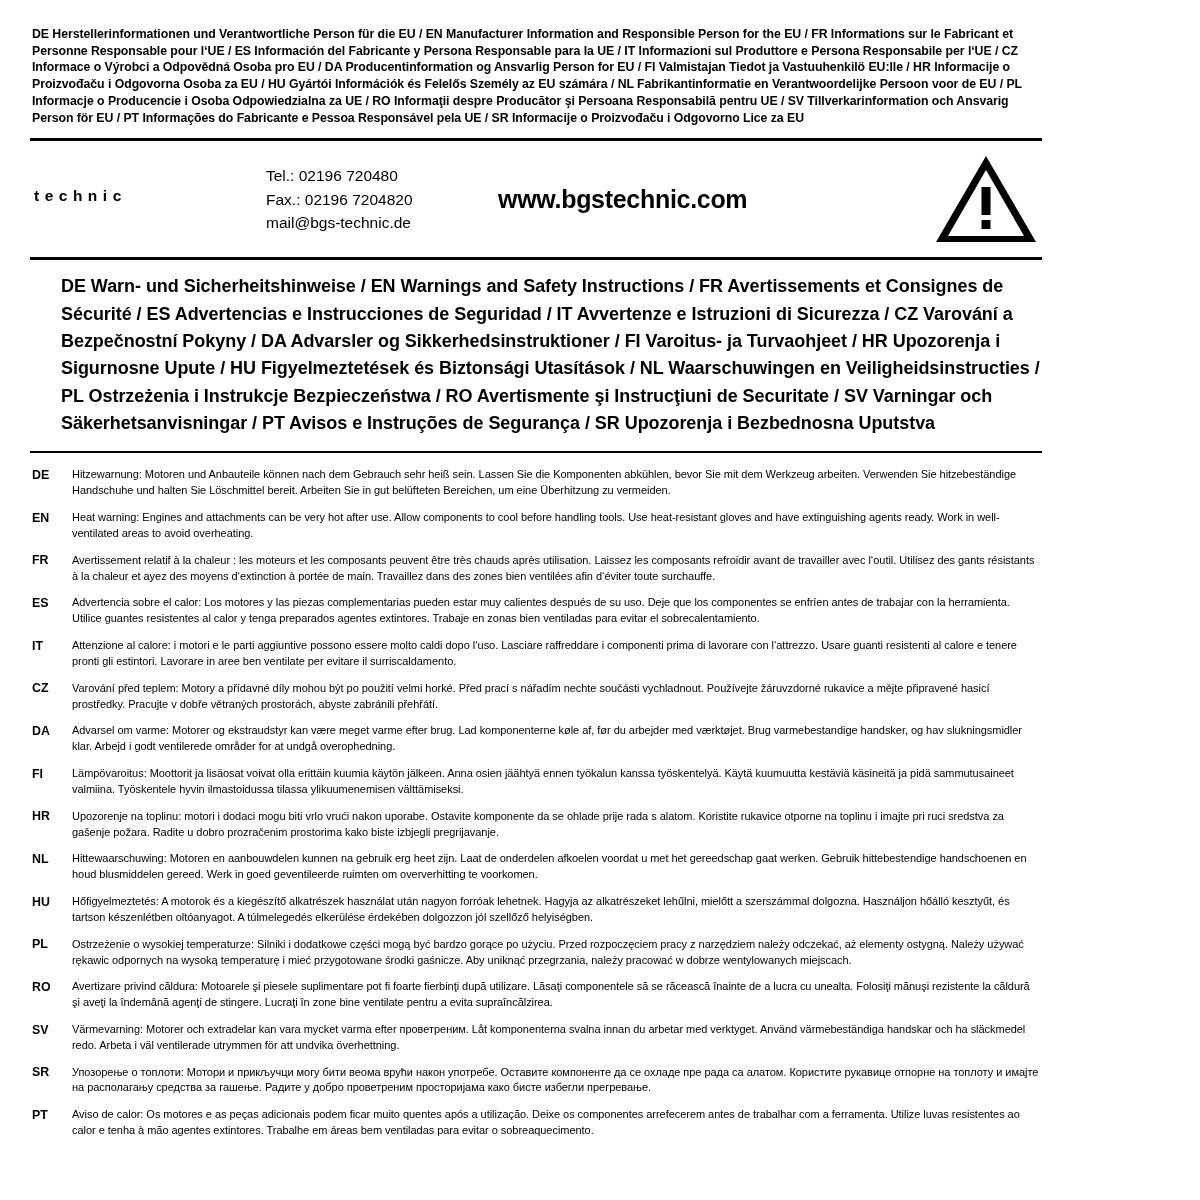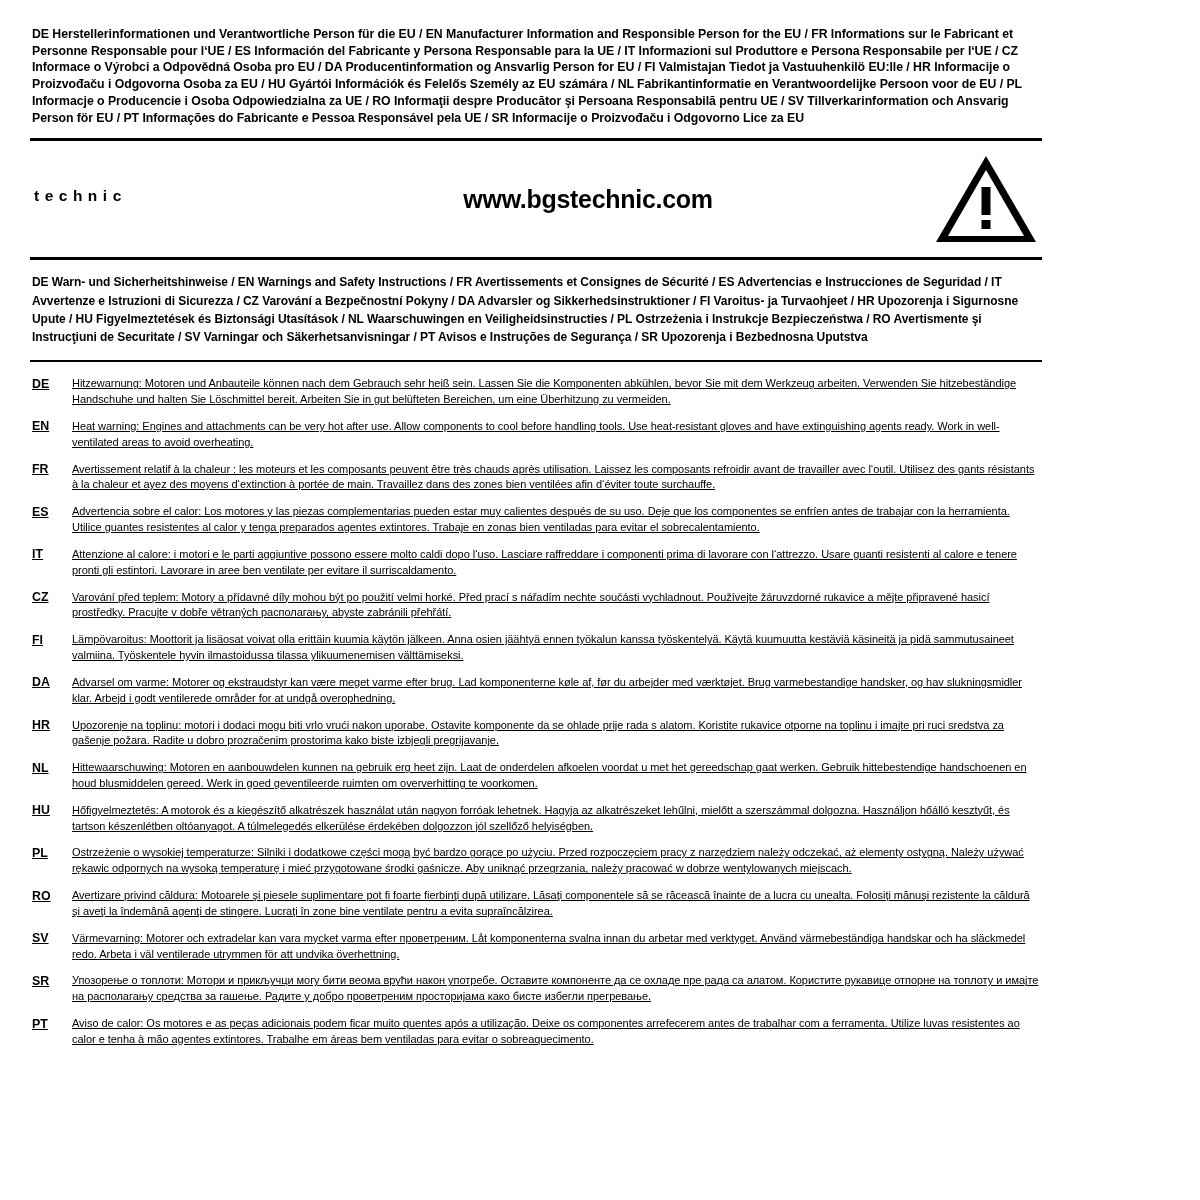--- a/index.html
+++ b/index.html
@@ -82,51 +82,51 @@
     font-size: 15.5px;
     line-height: 1.52;
   }
   .tel-block {
     flex: 0 0 232px;
     font-size: 15.5px;
     line-height: 1.52;
   }
   .web-block {
     flex: 1 1 auto;
-    text-align: center;
+    text-align: left;
     font-size: 25px;
     font-weight: bold;
     letter-spacing: -0.3px;
     padding-right: 20px;
   }
   .warn-triangle {
     flex: 0 0 108px;
     display: flex;
     justify-content: flex-end;
     align-items: center;
   }
 
   
   .warn-title {
-    font-size: 12px;
+    font-size: 18px;
     font-weight: bold;
     line-height: 1.52;
     letter-spacing: -0.05px;
     padding: 13px 2px 14px 2px;
+    margin-left: 29px;
   }
 
   
   .lang-list {
     padding: 14px 2px 0 2px;
   }
   .lang-row {
     display: flex;
     align-items: flex-start;
     margin-bottom: 11px;
-    text-decoration: underline;
   }
   .lang-code {
     flex: 0 0 40px;
     font-size: 12.4px;
     font-weight: bold;
     padding-top: 0.5px;
   }
   .lang-text {
     flex: 1 1 auto;
     font-size: 11px;
@@ -143,20 +143,25 @@
 
   <hr class="rule">
 
   <div class="company-band">
 
     <div class="logo-block">
       <div class="logo-technic">technic</div>
     </div>
 
 
+    <div class="tel-block">
+      <div>Tel.: 02196 720480</div>
+      <div>Fax.: 02196 7204820</div>
+      <div>mail@bgs-technic.de</div>
+    </div>
 
     <div class="web-block">www.bgstechnic.com</div>
 
     <div class="warn-triangle">
       <svg width="104" height="90" viewBox="0 0 104 90" aria-hidden="true">
         <polygon points="52,2 102,88 2,88" fill="#000000"></polygon>
         <polygon points="52,16 90,82 14,82" fill="#ffffff"></polygon>
         <rect x="47.5" y="33" width="9" height="28" fill="#000000"></rect>
         <rect x="47.5" y="66" width="9" height="9" fill="#000000"></rect>
       </svg>
@@ -192,34 +197,34 @@
       <div class="lang-text">Advertencia sobre el calor: Los motores y las piezas complementarias pueden estar muy calientes después de su uso. Deje que los componentes se enfríen antes de trabajar con la herramienta. Utilice guantes resistentes al calor y tenga preparados agentes extintores. Trabaje en zonas bien ventiladas para evitar el sobrecalentamiento.</div>
     </div>
 
     <div class="lang-row">
       <div class="lang-code">IT</div>
       <div class="lang-text">Attenzione al calore: i motori e le parti aggiuntive possono essere molto caldi dopo l‘uso. Lasciare raffreddare i componenti prima di lavorare con l‘attrezzo. Usare guanti resistenti al calore e tenere pronti gli estintori. Lavorare in aree ben ventilate per evitare il surriscaldamento.</div>
     </div>
 
     <div class="lang-row">
       <div class="lang-code">CZ</div>
-      <div class="lang-text">Varování před teplem: Motory a přídavné díly mohou být po použití velmi horké. Před prací s nářadím nechte součásti vychladnout. Používejte žáruvzdorné rukavice a mějte připravené hasicí prostředky. Pracujte v dobře větraných располагању, abyste zabránili přehřátí.</div>
+      <div class="lang-text">Varování před teplem: Motory a přídavné díly mohou být po použití velmi horké. Před prací s nářadím nechte součásti vychladnout. Používejte žáruvzdorné rukavice a mějte připravené hasicí prostředky. Pracujte v dobře větraných prostorách, abyste zabránili přehřátí.</div>
+    </div>
+
+    <div class="lang-row">
+      <div class="lang-code">DA</div>
+      <div class="lang-text">Advarsel om varme: Motorer og ekstraudstyr kan være meget varme efter brug. Lad komponenterne køle af, før du arbejder med værktøjet. Brug varmebestandige handsker, og hav slukningsmidler klar. Arbejd i godt ventilerede områder for at undgå overophedning.</div>
     </div>
 
     <div class="lang-row">
       <div class="lang-code">FI</div>
       <div class="lang-text">Lämpövaroitus: Moottorit ja lisäosat voivat olla erittäin kuumia käytön jälkeen. Anna osien jäähtyä ennen työkalun kanssa työskentelyä. Käytä kuumuutta kestäviä käsineitä ja pidä sammutusaineet valmiina. Työskentele hyvin ilmastoidussa tilassa ylikuumenemisen välttämiseksi.</div>
     </div>
 
     <div class="lang-row">
-      <div class="lang-code">DA</div>
-      <div class="lang-text">Advarsel om varme: Motorer og ekstraudstyr kan være meget varme efter brug. Lad komponenterne køle af, før du arbejder med værktøjet. Brug varmebestandige handsker, og hav slukningsmidler klar. Arbejd i godt ventilerede områder for at undgå overophedning.</div>
-    </div>
-
-    <div class="lang-row">
       <div class="lang-code">HR</div>
       <div class="lang-text">Upozorenje na toplinu: motori i dodaci mogu biti vrlo vrući nakon uporabe. Ostavite komponente da se ohlade prije rada s alatom. Koristite rukavice otporne na toplinu i imajte pri ruci sredstva za gašenje požara. Radite u dobro prozračenim prostorima kako biste izbjegli pregrijavanje.</div>
     </div>
 
     <div class="lang-row">
       <div class="lang-code">NL</div>
       <div class="lang-text">Hittewaarschuwing: Motoren en aanbouwdelen kunnen na gebruik erg heet zijn. Laat de onderdelen afkoelen voordat u met het gereedschap gaat werken. Gebruik hittebestendige handschoenen en houd blusmiddelen gereed. Werk in goed geventileerde ruimten om oververhitting te voorkomen.</div>
     </div>
 
     <div class="lang-row">

